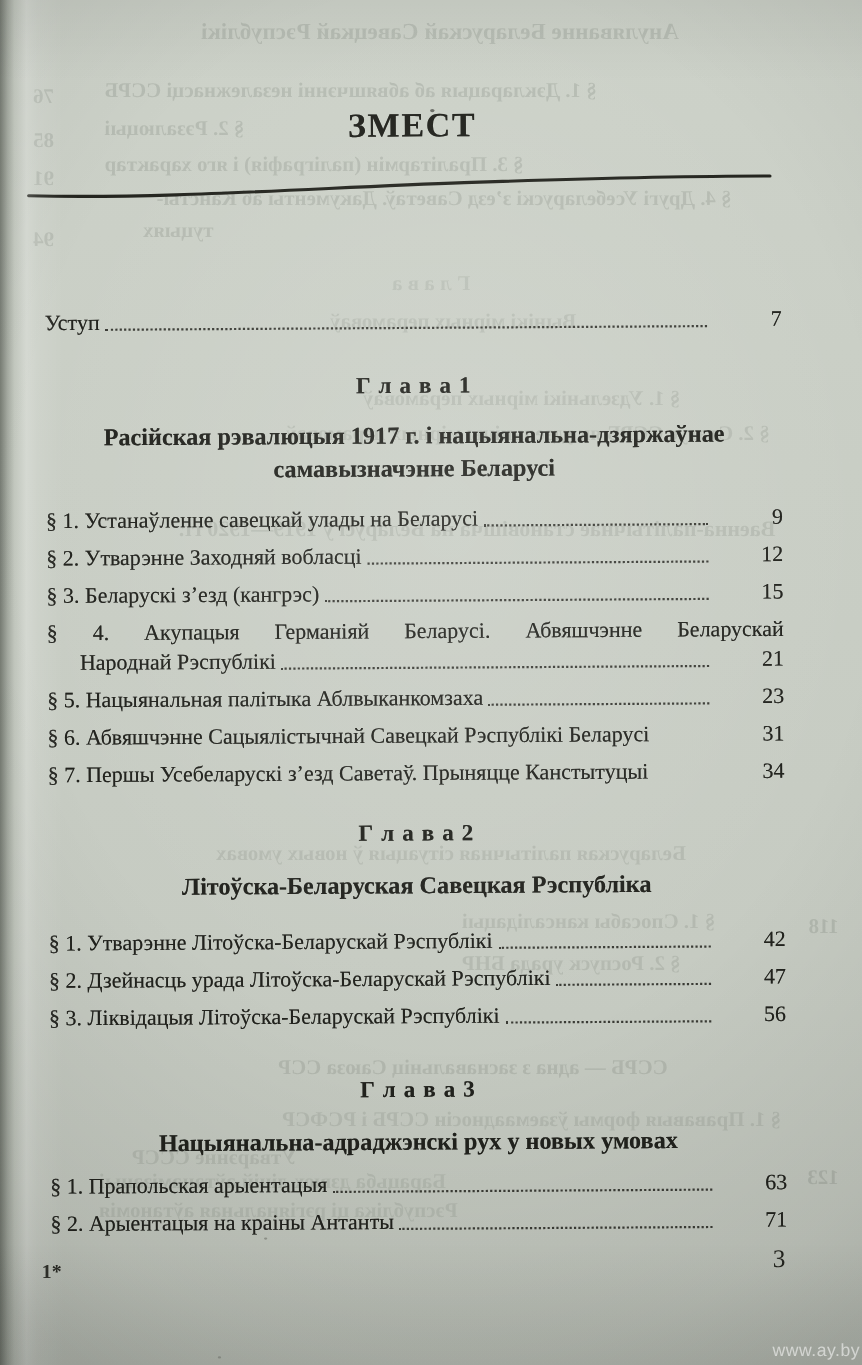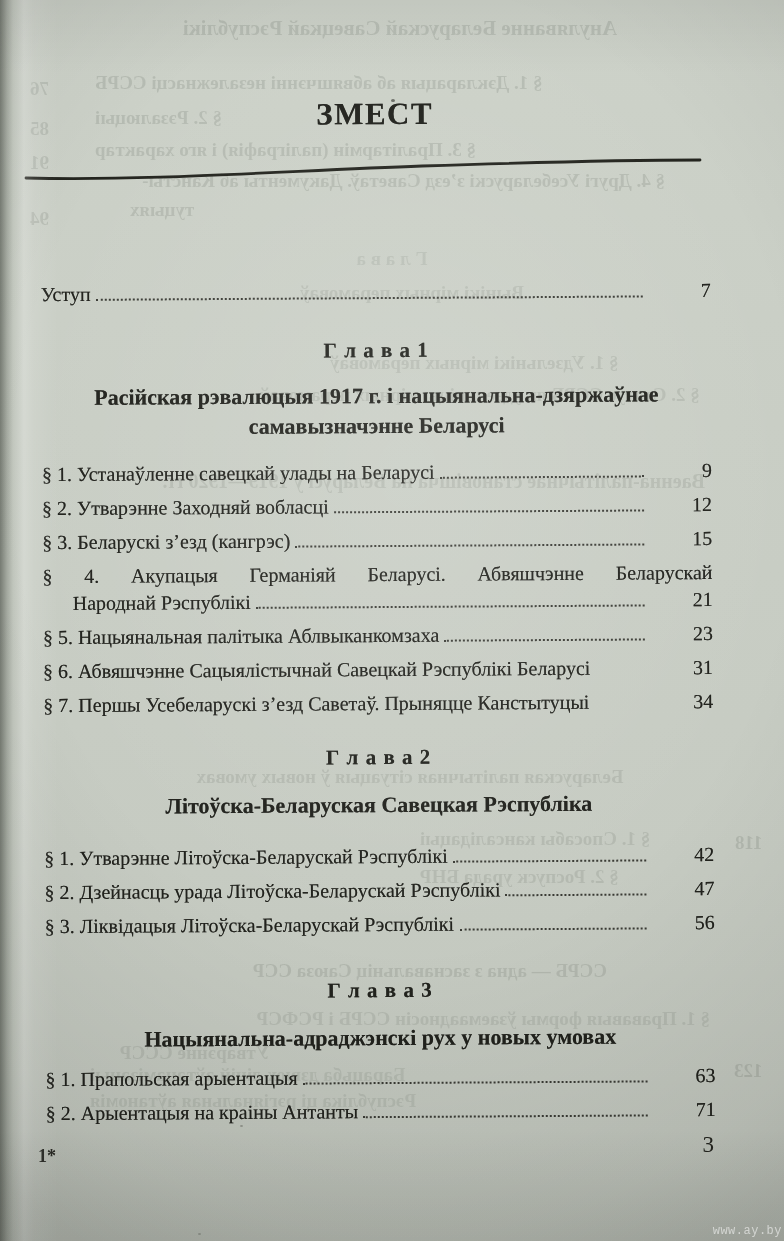--- a/index.html
+++ b/index.html
@@ -84,22 +84,22 @@
   .ch-1 .chapter-heading{margin-top:30px;}
   .ch-1 .chapter-title{margin-top:20px;}
   .ch-1 .entries{margin-top:24px;}
   .ch-2 .chapter-heading{margin-top:42px;}
   .ch-2 .chapter-title{margin-top:20px;}
   .ch-2 .entries{margin-top:12px;}
   .sig-mark{position:absolute;left:38px;top:1146px;z-index:3;font-size:18px;font-weight:700;color:#24251f;}
   .folio{position:absolute;right:70px;top:1132px;z-index:3;font-size:23px;color:#24251f;}
   .watermark{
     position:absolute;right:2px;bottom:3px;z-index:6;
-    font-family:Liberation Mono, monospace;
-    font-size:12px;letter-spacing:0.5px;color:rgba(255,255,255,0.55);
+    font-family:Liberation Sans, sans-serif;
+    font-size:16px;letter-spacing:0.5px;color:rgba(255,255,255,0.55);
   }
   .speck{position:absolute;border-radius:50%;background:rgba(25,25,20,0.55);z-index:3;}
   .sp1{left:391px;top:99px;width:4px;height:3px;}
   .sp2{left:240px;top:1125px;width:3px;height:2px;opacity:.5;}
   .sp3{left:198px;top:1233px;width:3px;height:2px;opacity:.4;}
 </style>
 </head>
 <body>
 
 <div class="page">

